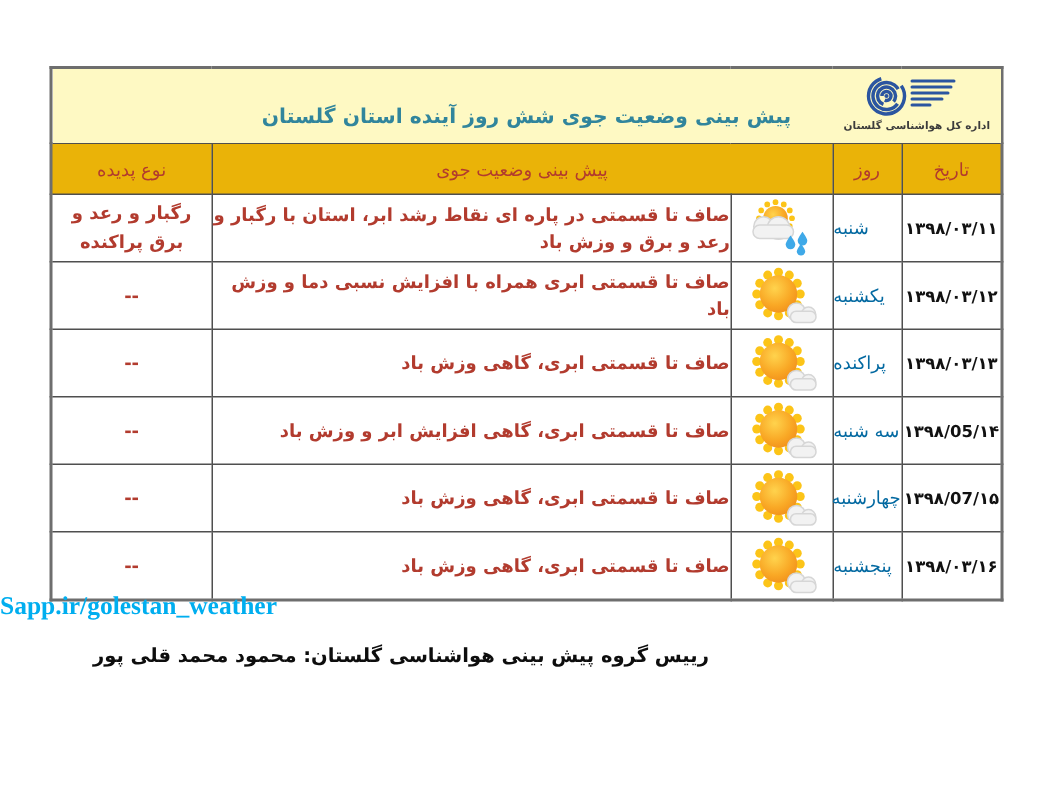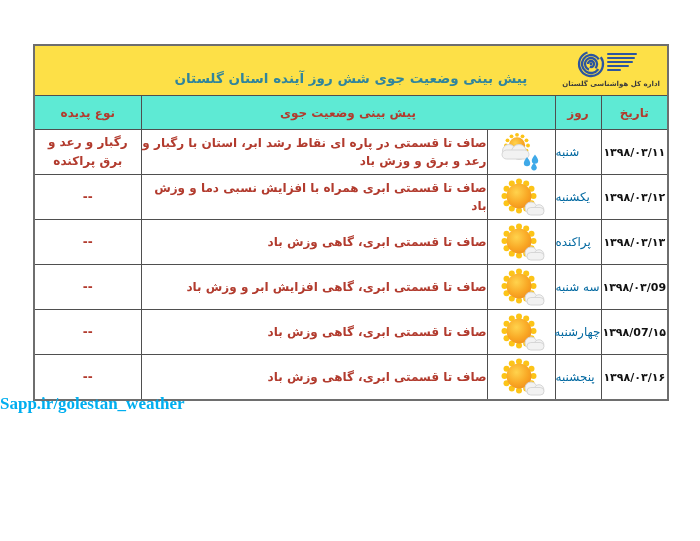--- a/index.html
+++ b/index.html
@@ -5,36 +5,36 @@
   html,body{margin:0;padding:0;}
   body{width:700px;height:541px;background:#ffffff;font-family:"DejaVu Sans",sans-serif;overflow:hidden;}
   .page{position:relative;width:700px;height:541px;background:#fff;}
   .sheet{position:absolute;left:33px;top:44px;width:634px;}
 
   table.wx{width:634px;border-collapse:collapse;direction:rtl;table-layout:fixed;
            border:2px solid #6e6e6e;}
   table.wx td{border:1px solid #4f4f4f;padding:0;vertical-align:middle;}
 
   
-  td.title-cell{height:49px;position:relative;background:#fde047;}
+  td.title-cell{height:49px;position:relative;background:#fef9c3;}
   .title{width:100%;text-align:center;font-size:13.5px;font-weight:bold;color:#31859c;
          padding-top:14px;box-sizing:border-box;}
   .logo{position:absolute;right:7px;top:3px;width:88px;text-align:center;}
   .logo-top{display:flex;align-items:flex-start;justify-content:flex-end;gap:1px;height:30px;}
   .logo-lines{display:flex;flex-direction:column;gap:2px;align-items:flex-end;padding-top:4px;}
   .logo-lines i{display:block;height:2px;background:#2b55a0;border-radius:1px;}
   .logo-lines i:nth-child(1){width:30px;}
   .logo-lines i:nth-child(2){width:28px;}
   .logo-lines i:nth-child(3){width:26px;}
   .logo-lines i:nth-child(4){width:22px;}
   .logo-lines i:nth-child(5){width:14px;}
   .logo-caption{font-size:7px;font-weight:bold;color:#3c3c3c;direction:rtl;margin-top:1px;white-space:nowrap;}
 
   
-  tr.head td{height:33px;text-align:center;font-size:12px;font-weight:bold;color:#b23b2e;background:#5eead4;}
+  tr.head td{height:33px;text-align:center;font-size:12px;font-weight:normal;color:#b23b2e;background:#eab308;}
 
   
   tr.row td{height:44px;background:#fff;}
   td.c-date{text-align:center;font-size:11px;font-weight:bold;color:#111;}
   td.c-day{text-align:left;font-size:12px;font-weight:normal;color:#0369a1;}
   td.c-icon{text-align:center;}
   td.c-forecast{font-size:12px;font-weight:bold;color:#b23b2e;text-align:right;padding:2px 10px 2px 6px;line-height:1.5;}
   td.c-phen{text-align:center;font-size:12px;font-weight:bold;color:#b23b2e;padding:2px 6px;line-height:1.55;}
 
   .wicon{display:inline-block;width:56px;height:40px;vertical-align:middle;}
@@ -207,21 +207,21 @@
         <circle cx="46" cy="32.5" r="4.8"></circle>
         <rect x="34" y="30.5" width="17" height="7.5" rx="3.7"></rect>
       </g>
     </g>
   </svg>
 </span></td>
         <td class="c-forecast">صاف تا قسمتی ابری، گاهی وزش باد</td>
         <td class="c-phen">--</td>
       </tr>
       <tr class="row">
-        <td class="c-date">۱۳۹۸/۰۳/09</td>
+        <td class="c-date">۱۳۹۸/05/۱۴</td>
         <td class="c-day">سه شنبه</td>
         <td class="c-icon"><span class="wicon">
   <svg width="56" height="40" viewBox="0 0 56 40">
     <defs>
       <radialGradient id="sunGrad" cx="40%" cy="35%" r="75%">
         <stop offset="0%" stop-color="#ffd34d"></stop>
                       <stop offset="60%" stop-color="#f9a825"></stop>
                       <stop offset="100%" stop-color="#f08c1a"></stop>
       </radialGradient>
     </defs>
@@ -330,14 +330,15 @@
         <td class="c-forecast">صاف تا قسمتی ابری، گاهی وزش باد</td>
         <td class="c-phen">--</td>
       </tr>
     </tbody>
       </table>
   </div>
 
   <div class="channel-link">Sapp.ir/golestan_weather</div>
 
   <div class="names">
+    <span>رییس گروه پیش بینی هواشناسی گلستان: محمود محمد قلی پور</span>
   </div>
 </div>
 
 </body></html>

